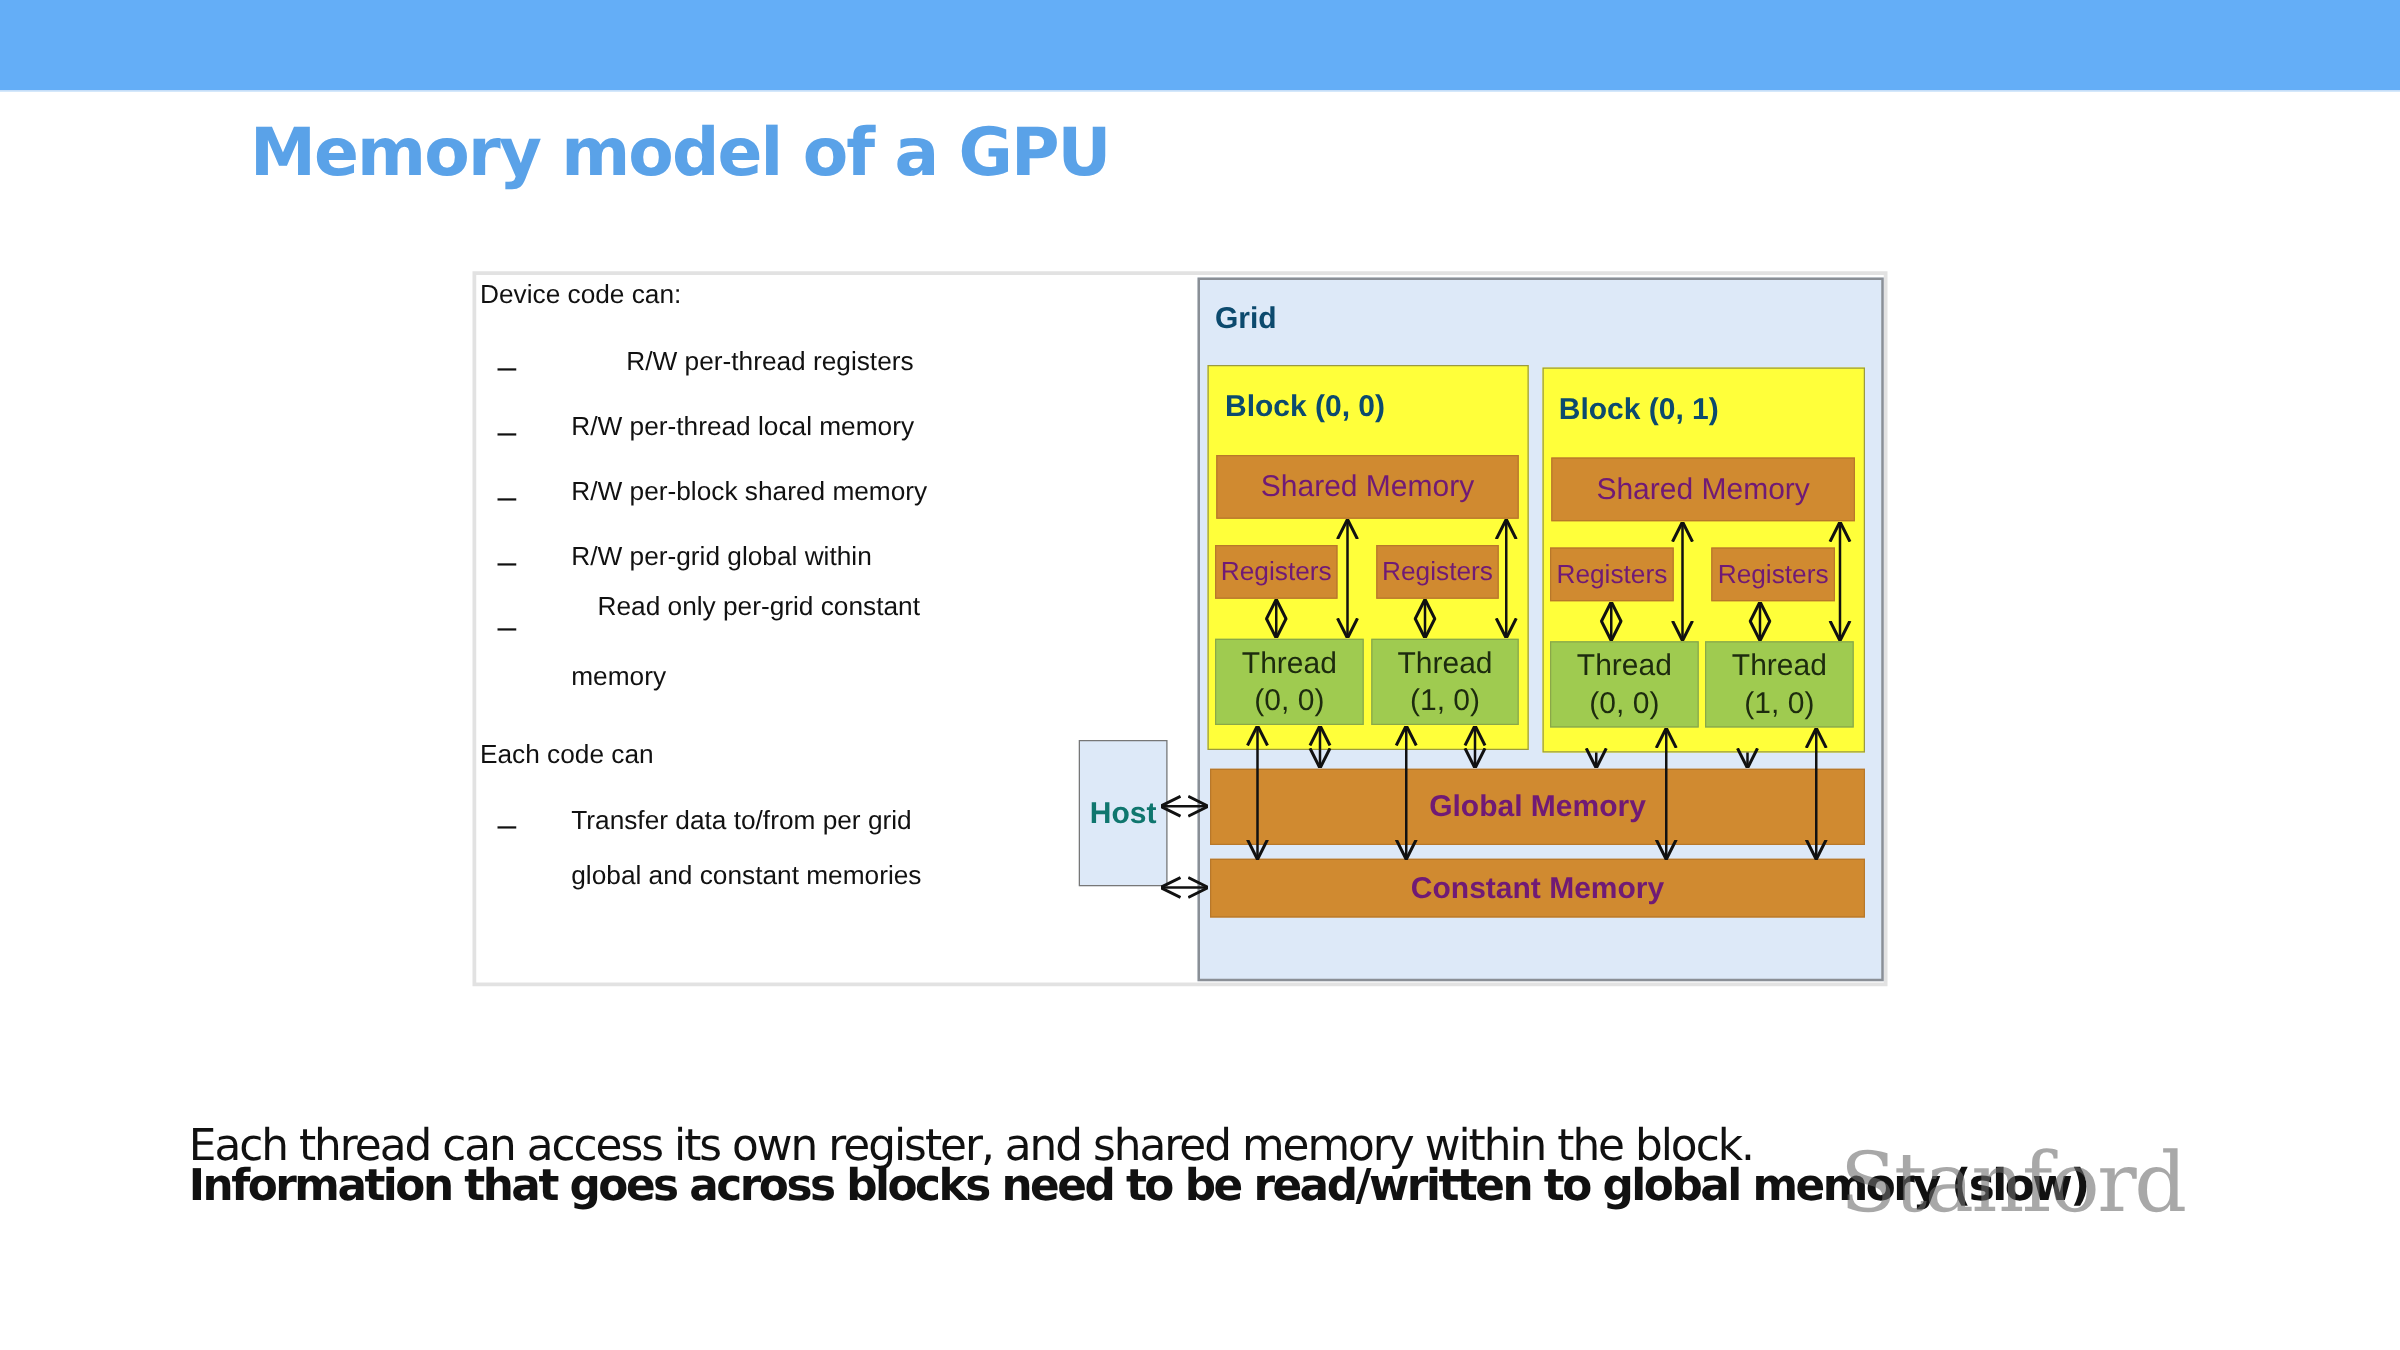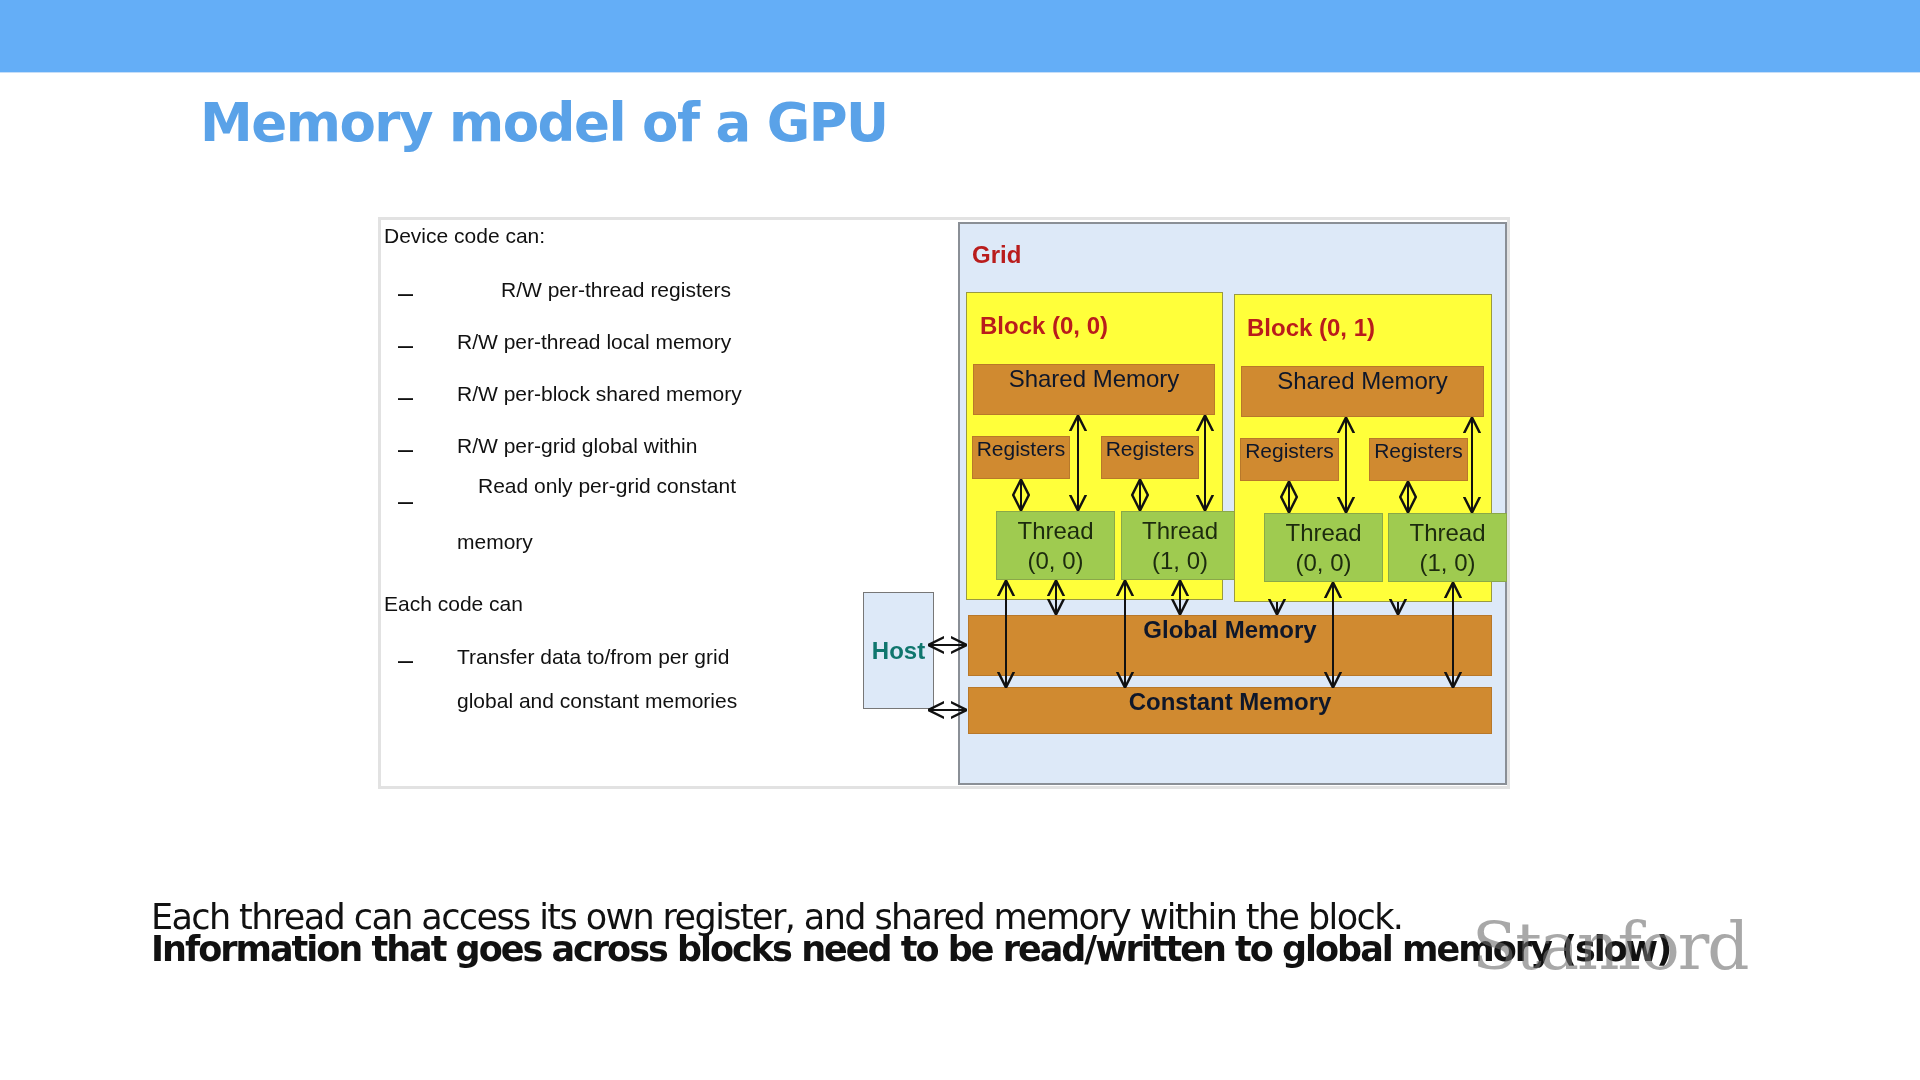--- a/index.html
+++ b/index.html
@@ -3,24 +3,24 @@
 <meta charset="utf-8">
 <style>
   html, body { margin:0; padding:0; }
   body { width:1920px; height:1080px; position:relative; background:#ffffff; overflow:hidden; font-family:"DejaVu Sans", sans-serif; }
   .topbar { position:absolute; left:0; top:0; width:1920px; height:72px; background:#64aef7; border-bottom:1px solid #c6def8; }
   .slide-title { position:absolute; left:200px; top:92px; font-family:"DejaVu Sans", sans-serif; font-weight:bold; font-size:53px; color:#5aa2e8; letter-spacing:-1.5px; }
   .figure { position:absolute; left:378px; top:217px; width:1132px; height:572px; background:#fff; border:3px solid #e2e2e2; box-sizing:border-box; }
   .txt { position:absolute; font-family:"Liberation Sans", sans-serif; color:#111; font-size:21px; white-space:nowrap;text-align:right; }
   .dash { position:absolute; font-family:"Liberation Sans", sans-serif; color:#111; font-size:27px; }
   .grid-area { position:absolute; left:958px; top:222px; width:549px; height:563px; background:#dde9f8; border:2px solid #8a8f96; border-right:2px solid #8a8f96; box-sizing:border-box; }
-  .lbl { position:absolute; font-family:"Liberation Sans", sans-serif; font-weight:bold; color:#b91c1c; white-space:nowrap; }
+  .lbl { position:absolute; font-family:"Liberation Sans", sans-serif; font-weight:bold; color:#0c4a6e; white-space:nowrap; }
   .block { position:absolute; background:#ffff3a; border:1px solid #9a9a40; box-sizing:border-box; }
-  .orange { position:absolute; background:#d08a30; border:1px solid #b8782a; box-sizing:border-box; display:flex; align-items:flex-start; justify-content:center; color:#0f172a; font-family:"Liberation Sans", sans-serif; white-space:nowrap; }
-  .green { position:absolute; background:#9fcb50; border:1px solid #8aa848; box-sizing:border-box; display:flex; flex-direction:column; align-items:center; justify-content:center; color:#1d2b0e; font-family:"Liberation Sans", sans-serif; font-size:24px; line-height:30px;margin-left:24px; }
+  .orange { position:absolute; background:#d08a30; border:1px solid #b8782a; box-sizing:border-box; display:flex; align-items:center; justify-content:center; color:#701a75; font-family:"Liberation Sans", sans-serif; white-space:nowrap; }
+  .green { position:absolute; background:#9fcb50; border:1px solid #8aa848; box-sizing:border-box; display:flex; flex-direction:column; align-items:center; justify-content:center; color:#1d2b0e; font-family:"Liberation Sans", sans-serif; font-size:24px; line-height:30px; }
   .host { position:absolute; left:863px; top:592px; width:71px; height:117px; background:#dde9f8; border:1px solid #777; box-sizing:border-box; display:flex; align-items:center; justify-content:center; font-family:"Liberation Sans", sans-serif; font-weight:bold; font-size:24px; color:#0f766e; }
   svg.arrows { position:absolute; left:0; top:0; width:1920px; height:1080px; pointer-events:none; }
   .caption { position:absolute; left:151px; font-family:"DejaVu Sans", sans-serif; font-size:35px; color:#111; white-space:nowrap; letter-spacing:-1.6px; }
   .caption.bold { font-weight:bold; letter-spacing:-2px; }
   .watermark { position:absolute; left:1472px; top:908px; font-family:"DejaVu Serif", serif; font-size:66px; color:rgba(110,110,110,0.6); letter-spacing:-2px; }
 </style>
 </head>
 <body>
 
 <div class="topbar"></div>

